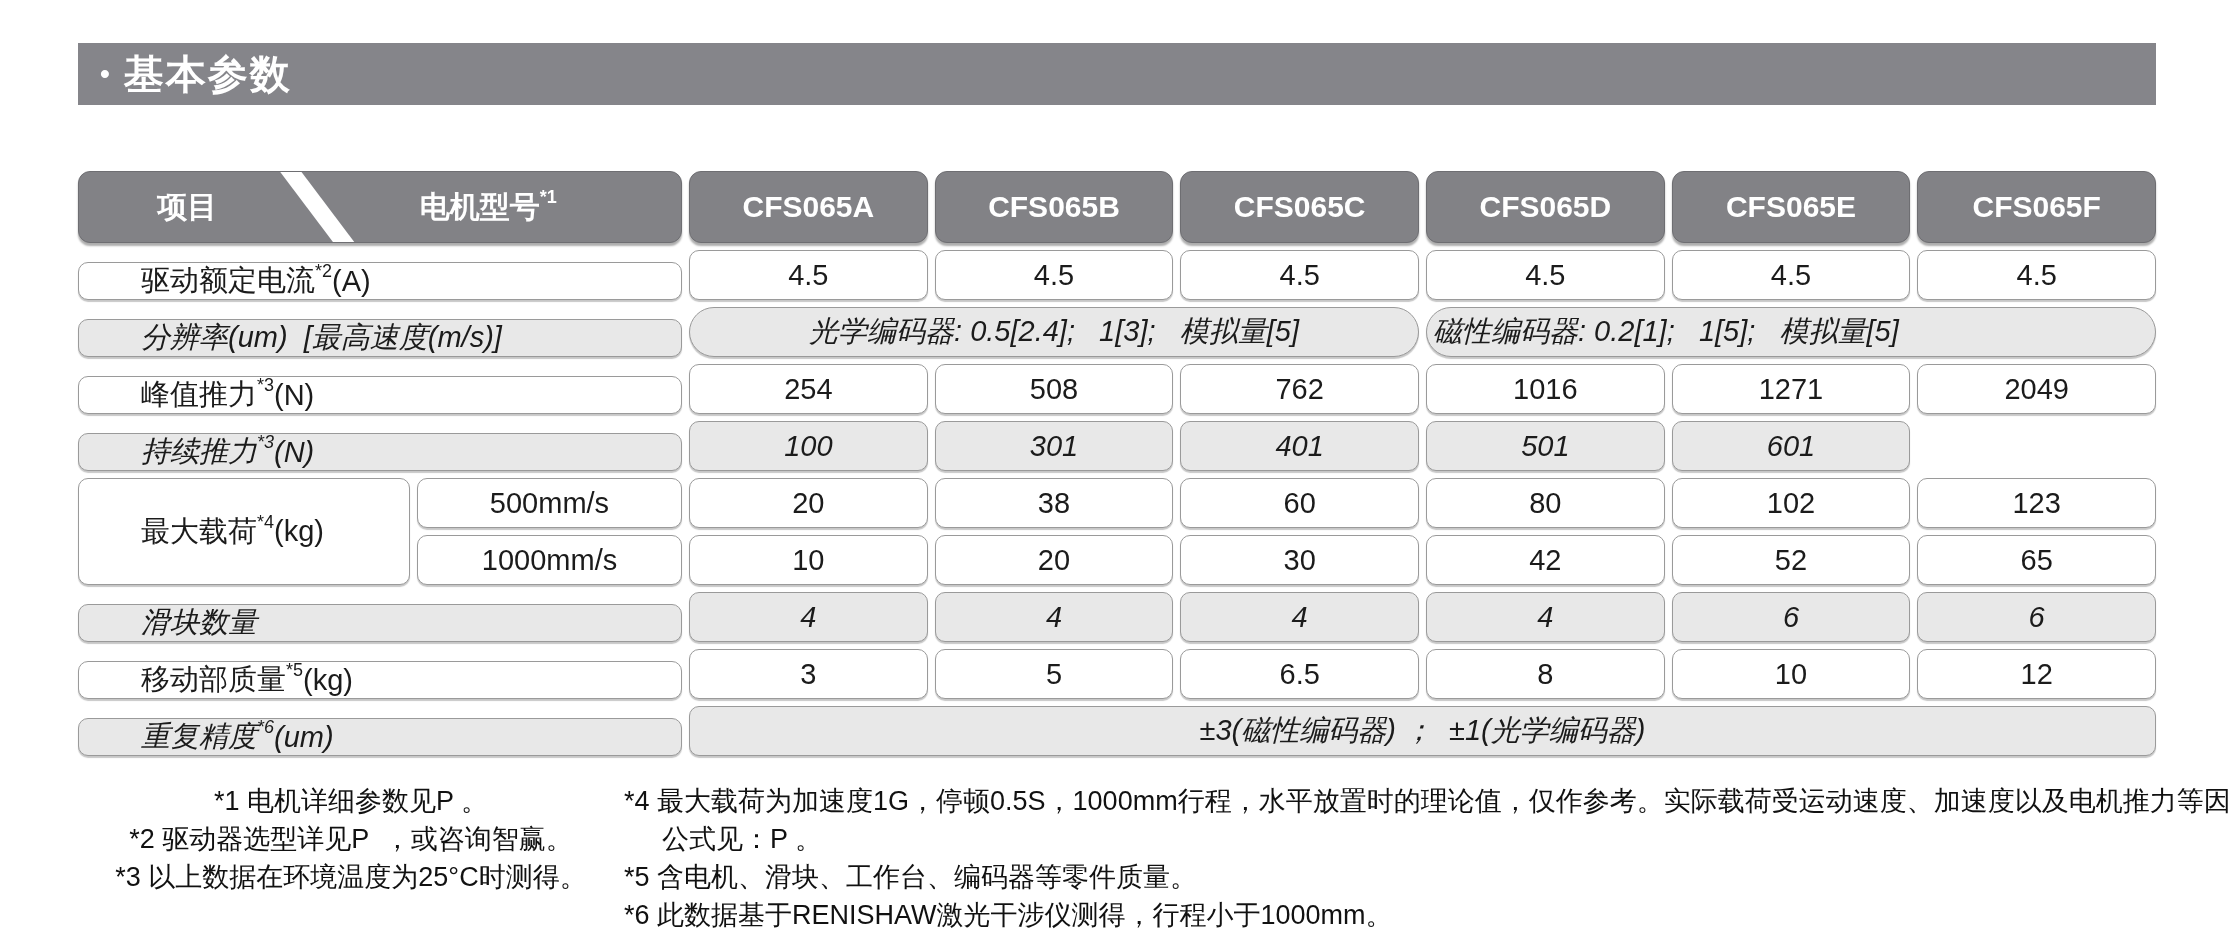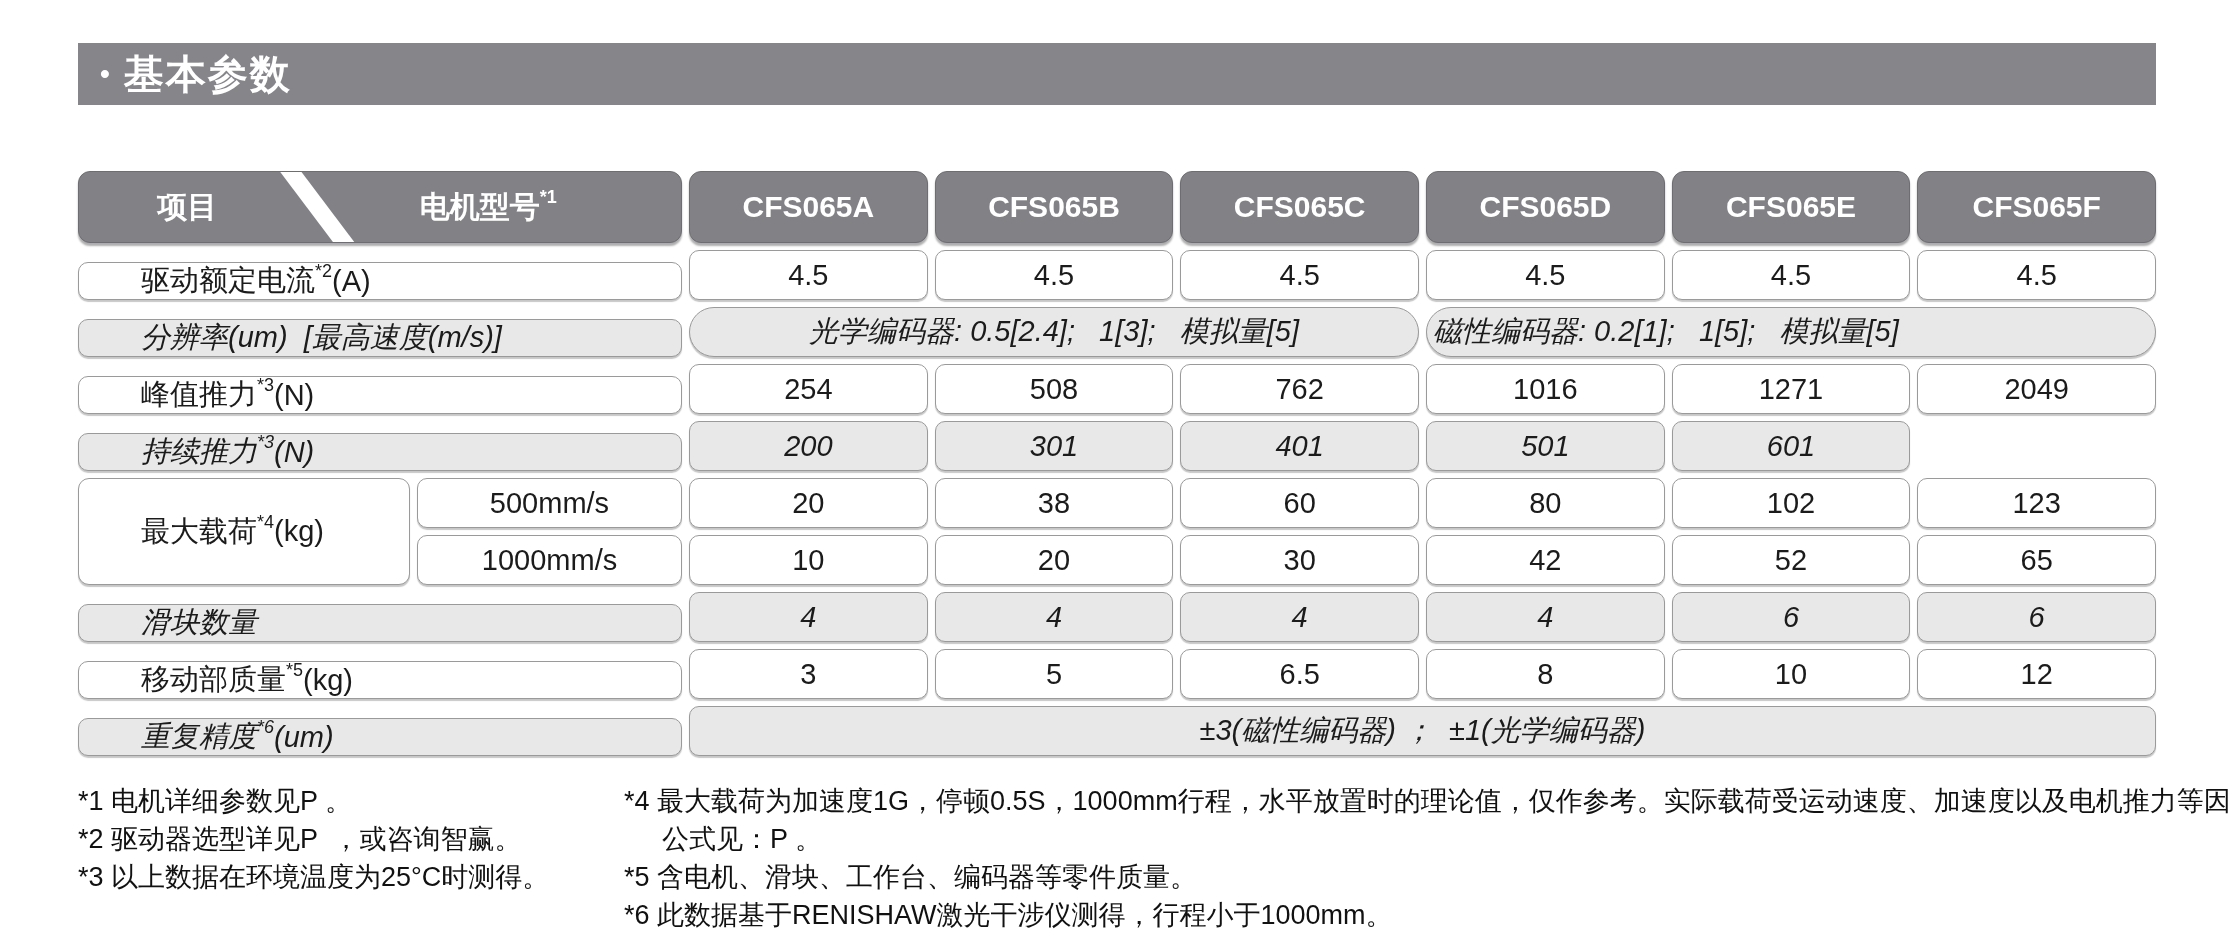--- a/index.html
+++ b/index.html
@@ -39,36 +39,36 @@
     color:#ffffff; font-weight:bold; font-size:30px;
     box-shadow:0 3px 2px rgba(0,0,0,0.32);
   }
   .gray { background:#e8e8e8;font-style:italic; }
   .label { grid-column:1/3; justify-content:flex-start; padding-left:62px; font-size:29px;margin-top:12px; }
   .label span, .val { white-space:pre; }
   .val { font-size:29px; }
   .span3 { grid-column:span 3;border-radius:25px; }
   .span6 { grid-column:3/9; }
   .left-pad { justify-content:flex-start; padding-left:6px; }
-  .main-label { grid-column:1/2; grid-row:span 2; justify-content:flex-start; padding-left:62px; font-size:29px;border-radius:11px; }
+  .main-label { grid-column:1/2; grid-row:span 2; justify-content:flex-start; padding-left:62px; font-size:29px; }
   sup { font-size:18px; font-weight:inherit; position:relative; top:-10px; line-height:0; }
   .head sup { color:#ffffff; }
 
   
   .corner { position:relative; grid-column:1/3; padding:0; }
   .corner-left  { width:36%; display:flex; align-items:center; justify-content:center; z-index:1; }
   .corner-right { width:64%; display:flex; align-items:center; justify-content:center; z-index:1; }
   .diag {
     position:absolute; left:232px; top:-26px; width:17px; height:128px;
     background:#ffffff; transform:rotate(-37deg); z-index:0;
   }
 
   
   .footnotes { display:flex; margin-top:26px; font-size:27px; line-height:38px; color:#111111; }
-  .fn-left  { width:546px; flex:none; }
+  .fn-left  { width:546px; flex:none;text-align:center; }
   .fn-right { flex:1; }
   .fn-line  { white-space:pre; }
   .indent   { padding-left:38px; }
 </style>
 </head>
 <body>
 
 <div class="page">
 
   <div class="title-bar">
@@ -121,21 +121,21 @@
     <div class="cell val">762</div>
     <div class="cell val">1016</div>
     <div class="cell val">1271</div>
     <div class="cell val">2049</div>
 
     <div class="cell label gray">
         <span>持续推力</span>
         <sup>*3</sup>
         <span>(N)</span>
       </div>
-    <div class="cell val gray">200</div>
+    <div class="cell val gray">100</div>
     <div class="cell val gray">301</div>
     <div class="cell val gray">401</div>
     <div class="cell val gray">501</div>
     <div class="cell val gray">601</div>
 
     <div class="cell main-label">
         <span>最大载荷</span>
         <sup>*4</sup>
         <span>(kg)</span>
       </div>

